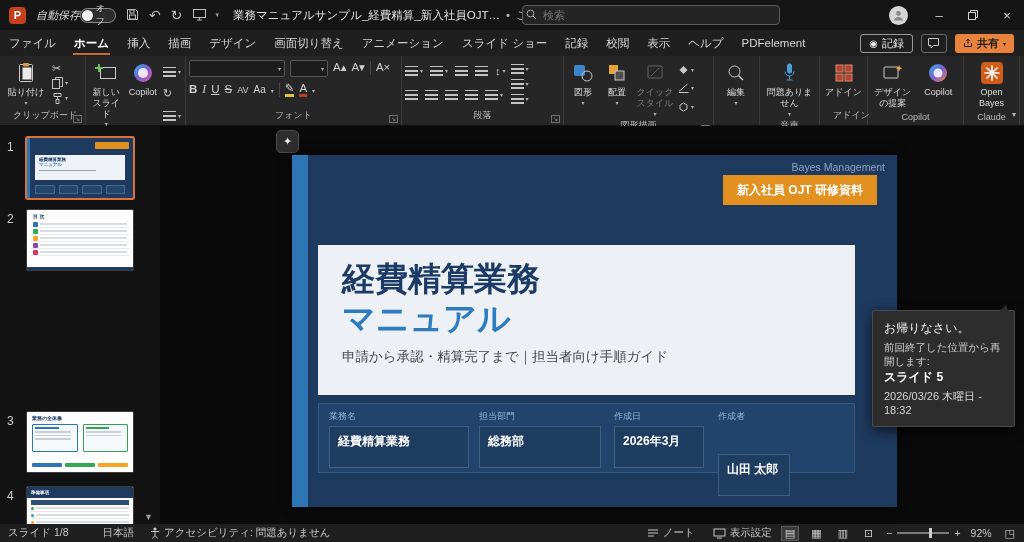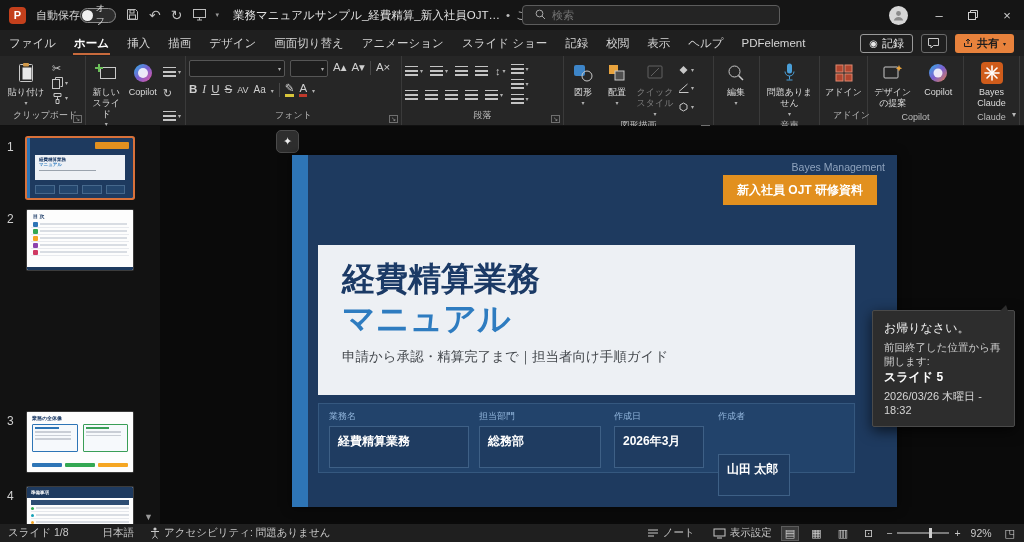--- a/index.html
+++ b/index.html
@@ -5,31 +5,31 @@
   * { margin:0; padding:0; box-sizing:border-box; }
   html,body { width:1024px; height:542px; overflow:hidden; background:#000;
     font-family:"Liberation Sans","DejaVu Sans",sans-serif; }
   .app { position:relative; width:1024px; height:542px; background:#0a0a0a; color:#e6e6e6; }
 
   
   .titlebar { position:absolute; top:0; left:0; right:0; height:30px; background:#151515;
     display:flex; align-items:center; font-size:11px; color:#d8d8d8; }
   .ppt-logo { width:17px; height:17px; margin-left:9px; border-radius:4px; background:#c4401c;
     color:#fff; font-weight:bold; font-size:11px; display:flex; align-items:center; justify-content:center; }
-  .tb-item { margin-left:10px; display:flex; align-items:center; gap:4px; }
+  .tb-item { margin-left:10px; display:flex; align-items:center; gap:4px;font-style:italic; }
   .toggle { width:36px; height:15px; border:1px solid #8c8c8c; border-radius:9px; background:#2c2c2c;
     display:flex; align-items:center; padding:1px; gap:3px; }
   .knob { width:11px; height:11px; border-radius:50%; background:#f0f0f0; }
   .toggle span { font-size:9px; color:#e0e0e0; }
   .tb-ico { color:#bdbdbd; font-size:14px; line-height:1; margin-left:10px; }
   .tb-chev { font-size:7px; color:#9a9a9a; margin-left:8px; }
   .tb-title { margin-left:14px; font-size:11.5px; color:#e2e2e2; display:flex; gap:6px; align-items:center; white-space:nowrap; }
   .tb-title .muted { color:#c0c0c0; }
   .searchbox { position:absolute; left:522px; top:5px; width:258px; height:20px; background:#242424;
-    border:1px solid #5c5c5c; border-radius:4px; display:flex; align-items:center; padding:0 12px; gap:6px; }
+    border:1px solid #5c5c5c; border-radius:4px; display:flex; align-items:center; padding:0 3px; gap:6px; }
   .searchbox input { background:transparent; border:none; outline:none; color:#b8b8b8; font-size:11px; width:200px;
     font-family:inherit; }
   .tb-right { position:absolute; right:0; top:0; height:30px; display:flex; align-items:center; }
   .avatar { width:19px; height:19px; border-radius:50%; background:#d6d6d6; display:flex; align-items:center;
     justify-content:center; margin-right:14px; }
   .winbtn { width:34px; height:30px; display:flex; align-items:center; justify-content:center; color:#cfcfcf; font-size:13px; }
 
   
   .tabsrow { position:absolute; top:30px; left:0; right:0; height:26px; background:#1f1f1f;
     display:flex; align-items:center; }
@@ -602,21 +602,21 @@
             <svg width="24" height="24" viewBox="0 0 24 24">
                 <rect x="1" y="1" width="22" height="22" rx="4" fill="#cf5c1b"></rect>
                 <g stroke="#fff" stroke-width="1.6" stroke-linecap="round">
                   <line x1="12" y1="5" x2="12" y2="19"></line>
                   <line x1="5" y1="12" x2="19" y2="12"></line>
                   <line x1="7" y1="7" x2="17" y2="17"></line>
                   <line x1="17" y1="7" x2="7" y2="17"></line>
                 </g>
               </svg>
           </span>
-          <span>Bayes Claude</span>
+          <span>Open Bayes</span>
         </div>
       </div>
       <div class="rg-label">
         <span>Claude</span>
       </div>
     </div>
 
     <div class="rib-end">
       <span class="rib-collapse">▾</span>
     </div>

